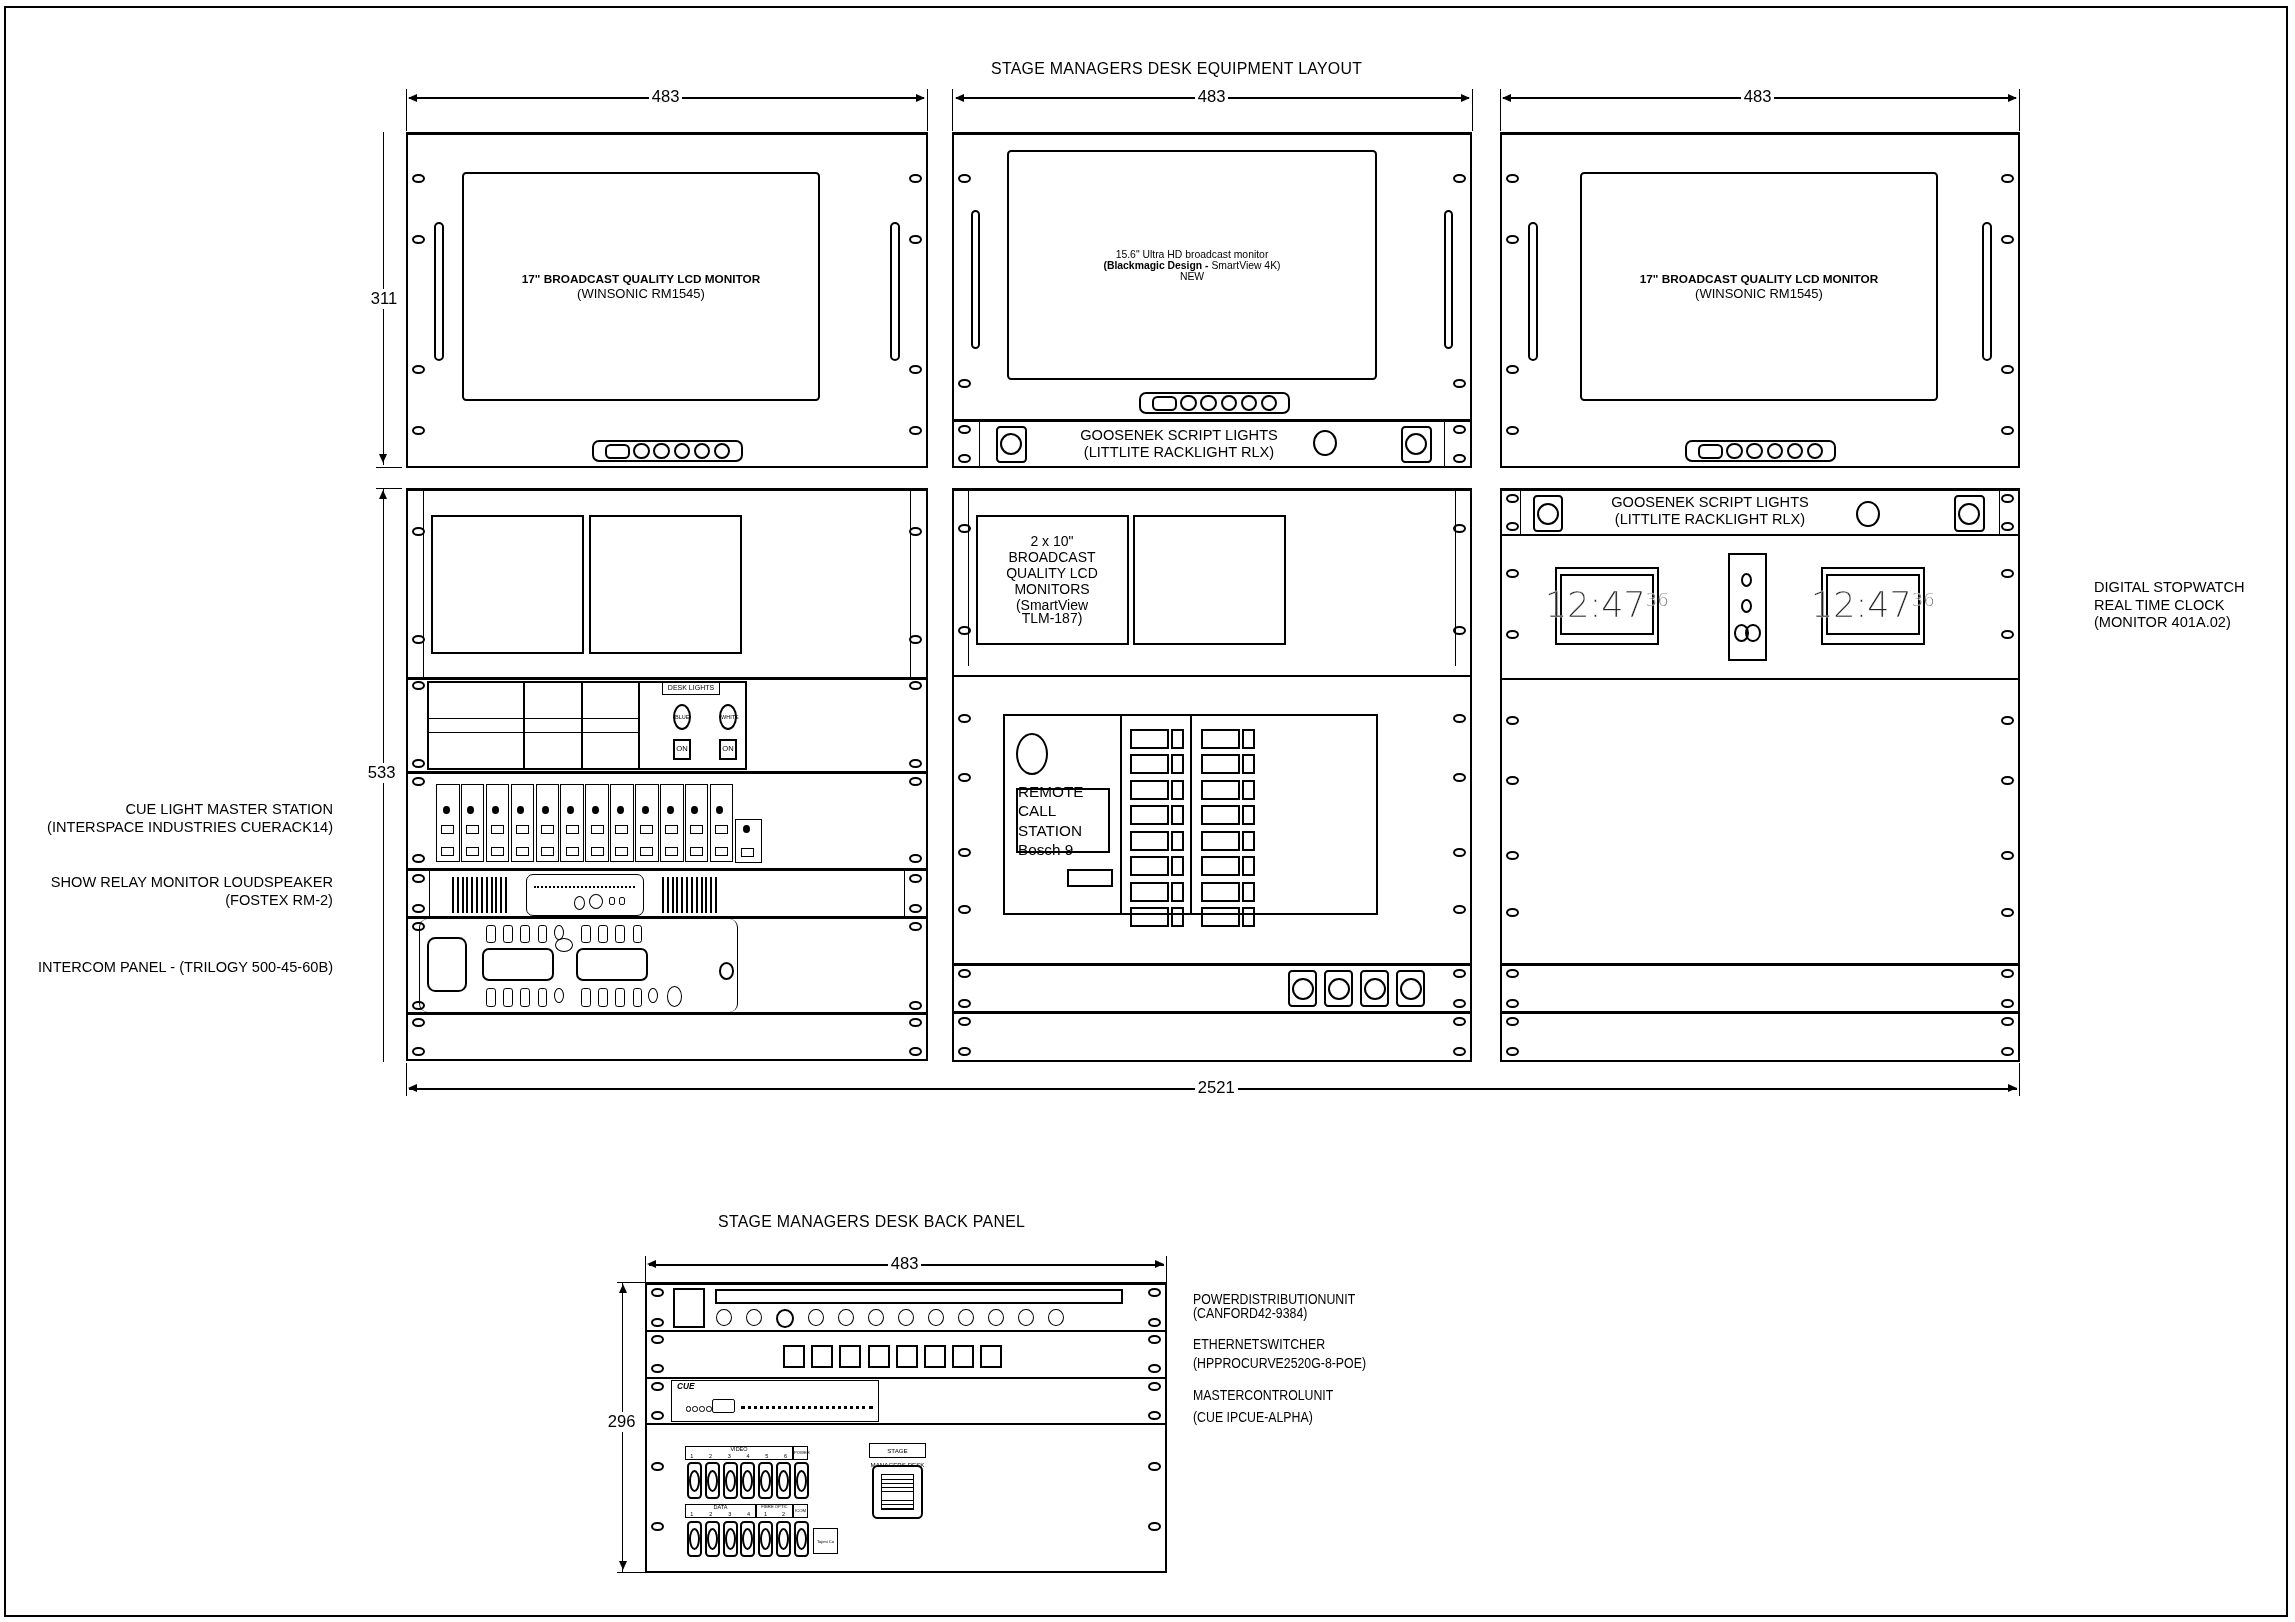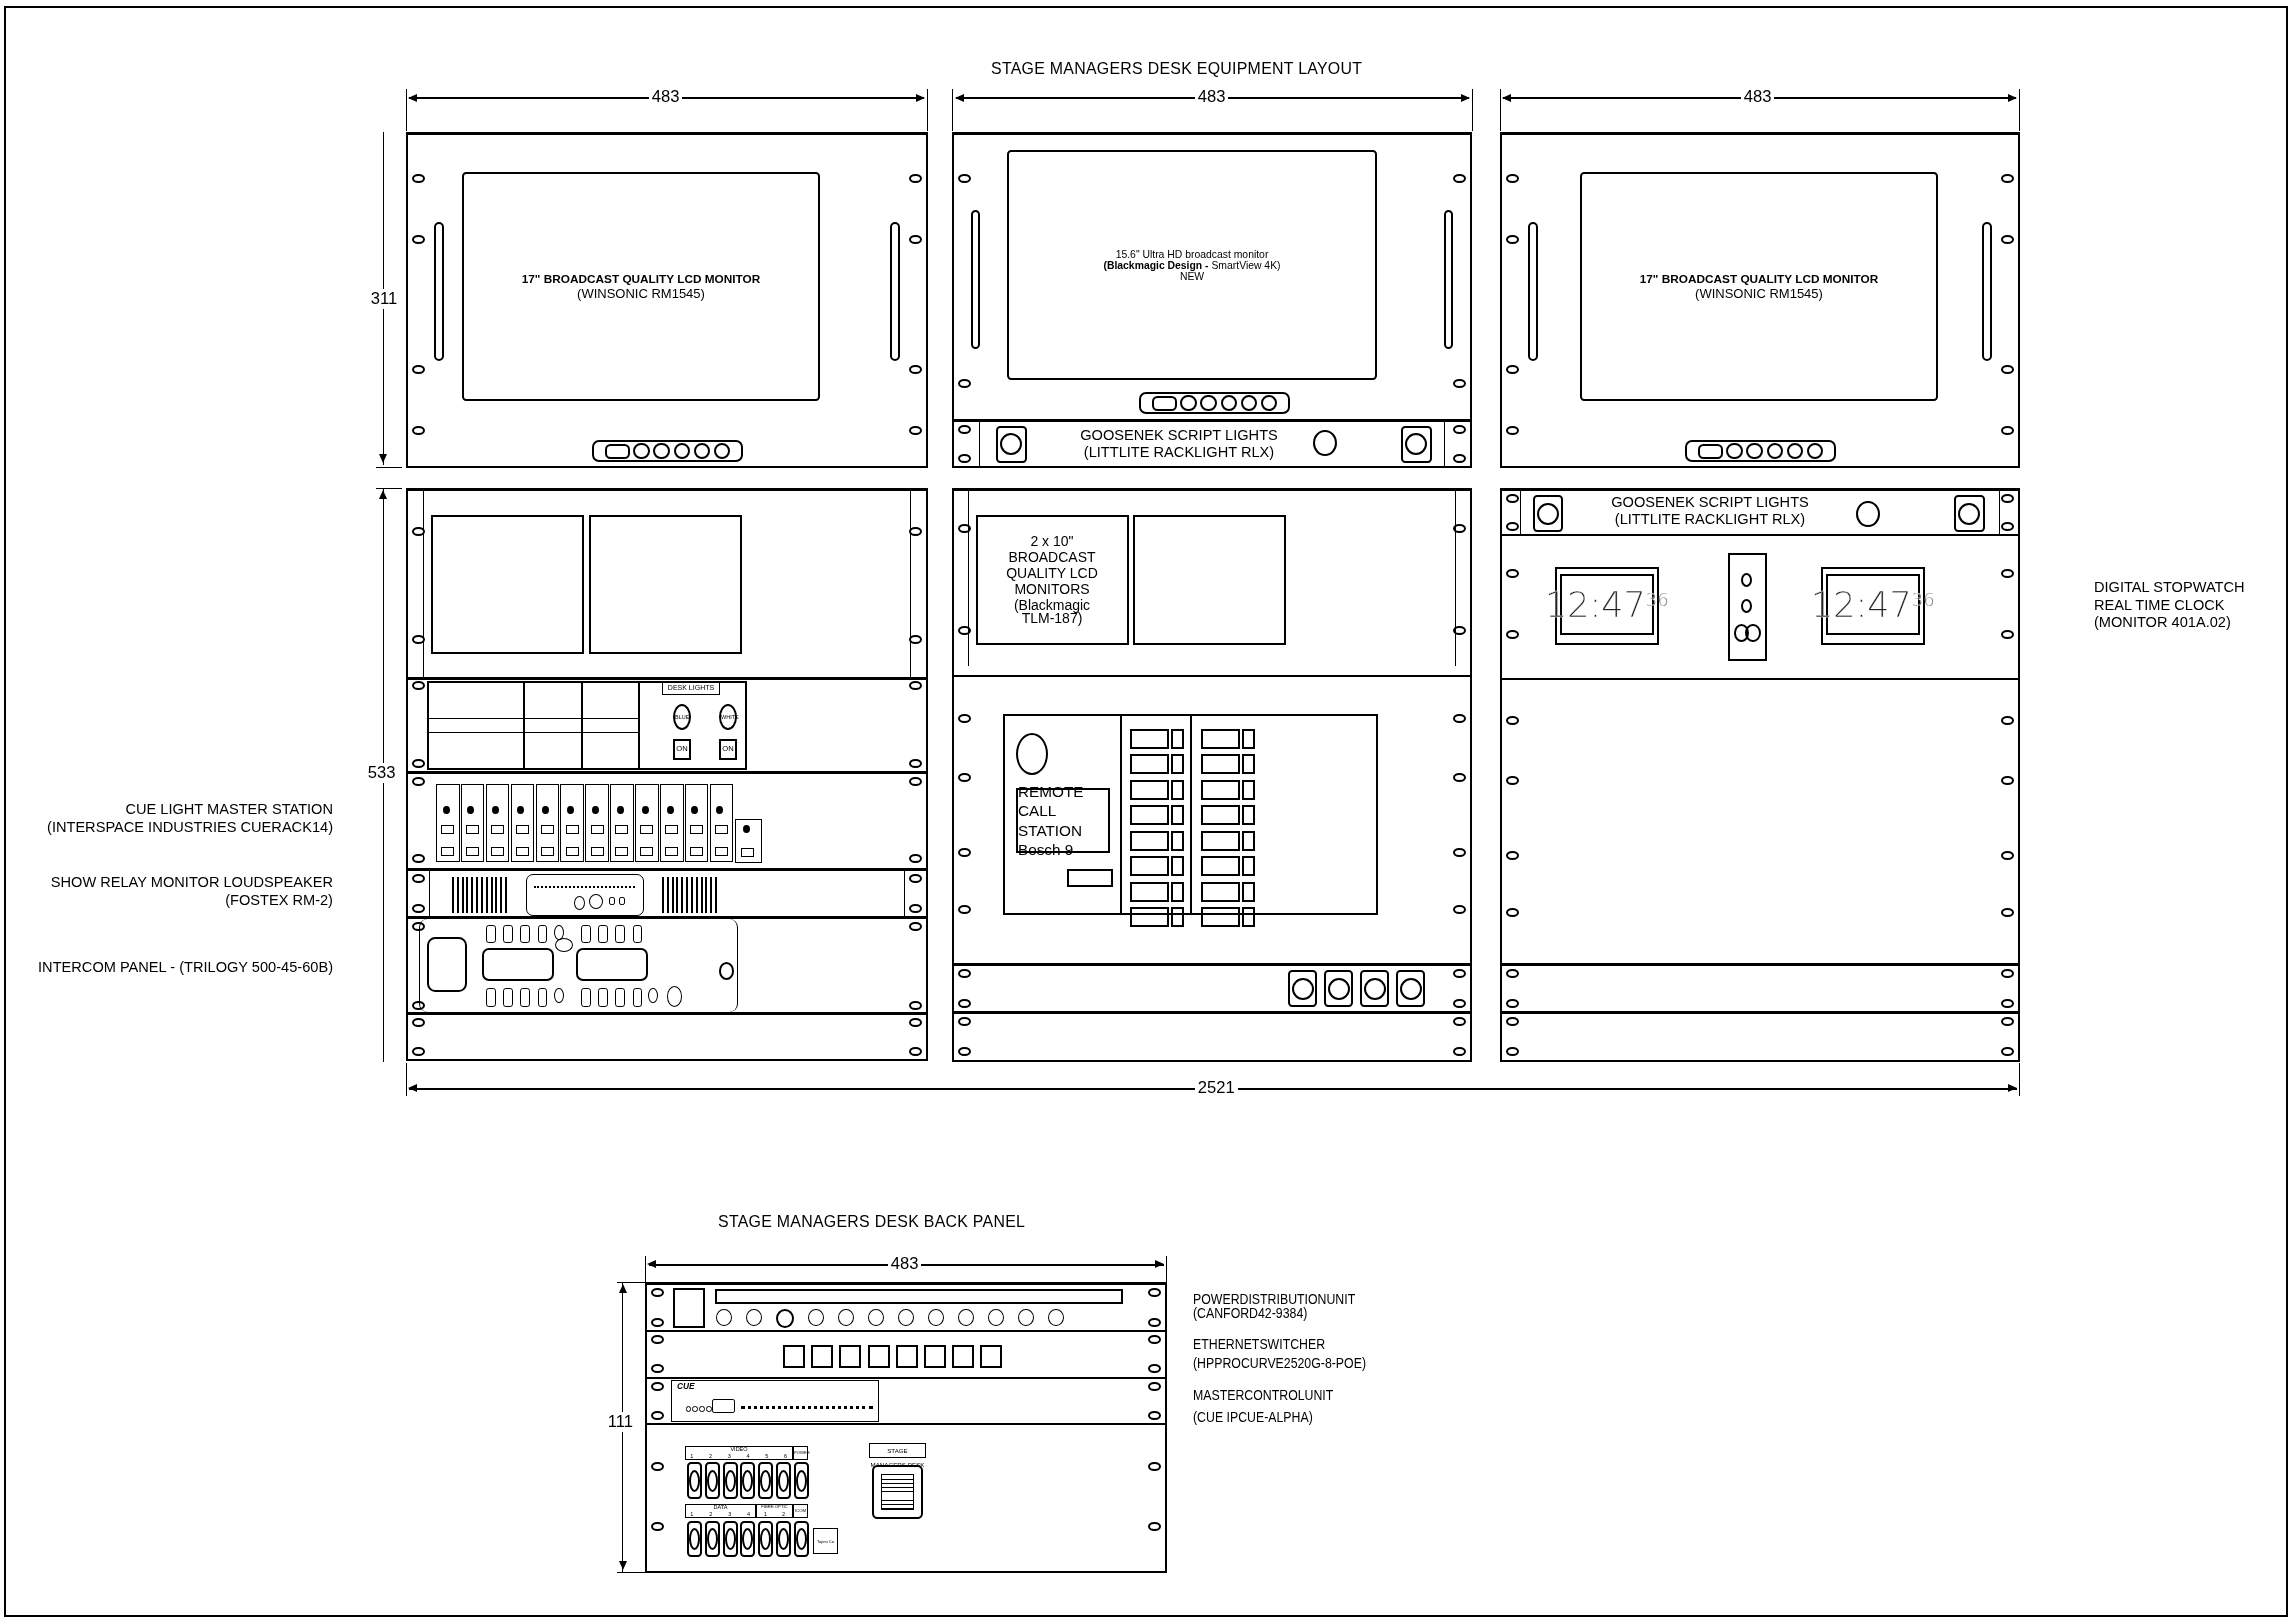--- a/index.html
+++ b/index.html
@@ -364,21 +364,21 @@
     <div class="abs hole" style="left:4.2px;top:135px;"></div>
   <div class="abs hole" style="right:4.2px;top:33px;"></div>
     <div class="abs hole" style="right:4.2px;top:135px;"></div>
   <div class="abs vline" style="left:14px;top:0;height:175px;"></div>
   <div class="abs vline" style="right:14px;top:0;height:175px;"></div>
   <div class="abs rect" style="left:21.5px;top:23.6px;width:153px;height:130px;display:flex;flex-direction:column;align-items:center;justify-content:center;font-size:14px;line-height:1.15;text-align:center;">
     <div>2 x 10"</div>
     <div>BROADCAST</div>
     <div>QUALITY LCD</div>
     <div>MONITORS</div>
-    <div>(Blackmagic</div>
+    <div>(SmartView</div>
     <div style="margin-top:-2.8px;">TLM-187)</div>
   </div>
   <div class="abs rect" style="left:179px;top:23.6px;width:153px;height:130px;"></div>
 </div>
 <div class="abs panel" style="left:952px;top:675px;width:520px;height:290px;border-top-width:2.1px;">
   <div class="abs hole" style="left:4.2px;top:37px;"></div>
     <div class="abs hole" style="left:4.2px;top:96px;"></div>
     <div class="abs hole" style="left:4.2px;top:171px;"></div>
     <div class="abs hole" style="left:4.2px;top:228px;"></div>
   <div class="abs hole" style="right:4.2px;top:37px;"></div>
@@ -549,21 +549,21 @@
   <div class="abs arrowL" style="left:647px;top:1260px;"></div>
   <div class="abs arrowR" style="left:1155px;top:1260px;"></div>
   <div class="abs dim" style="left:888px;top:1254px;">483</div>
 </div>
 <div>
   <div class="abs vline" style="left:622px;top:1283px;height:290px;"></div>
   <div class="abs hline" style="left:617px;top:1282px;width:28px;border-top-width:1.4px;"></div>
   <div class="abs hline" style="left:617px;top:1572px;width:28px;border-top-width:1.4px;"></div>
   <div class="abs arrowU" style="left:619px;top:1284px;"></div>
   <div class="abs arrowD" style="left:619px;top:1561px;"></div>
-  <div class="abs dim" style="left:605px;top:1412px;">111</div>
+  <div class="abs dim" style="left:605px;top:1412px;">296</div>
 </div>
 
 <div class="abs panel" style="left:645px;top:1282px;width:522px;height:50px;">
   <div class="abs hole" style="left:4.2px;top:2.8px;"></div>
     <div class="abs hole" style="left:4.2px;top:33px;"></div>
   <div class="abs hole" style="right:4.2px;top:2.8px;"></div>
     <div class="abs hole" style="right:4.2px;top:33px;"></div>
   <div class="abs rect" style="left:26px;top:2.8px;width:14px;height:40px;width:32px;"></div>
   <div class="abs rect" style="left:68px;top:4.2px;width:408px;height:15.3px;"></div>
   <div class="abs" style="left:69px;top:23.6px;display:flex;gap:14px;">

